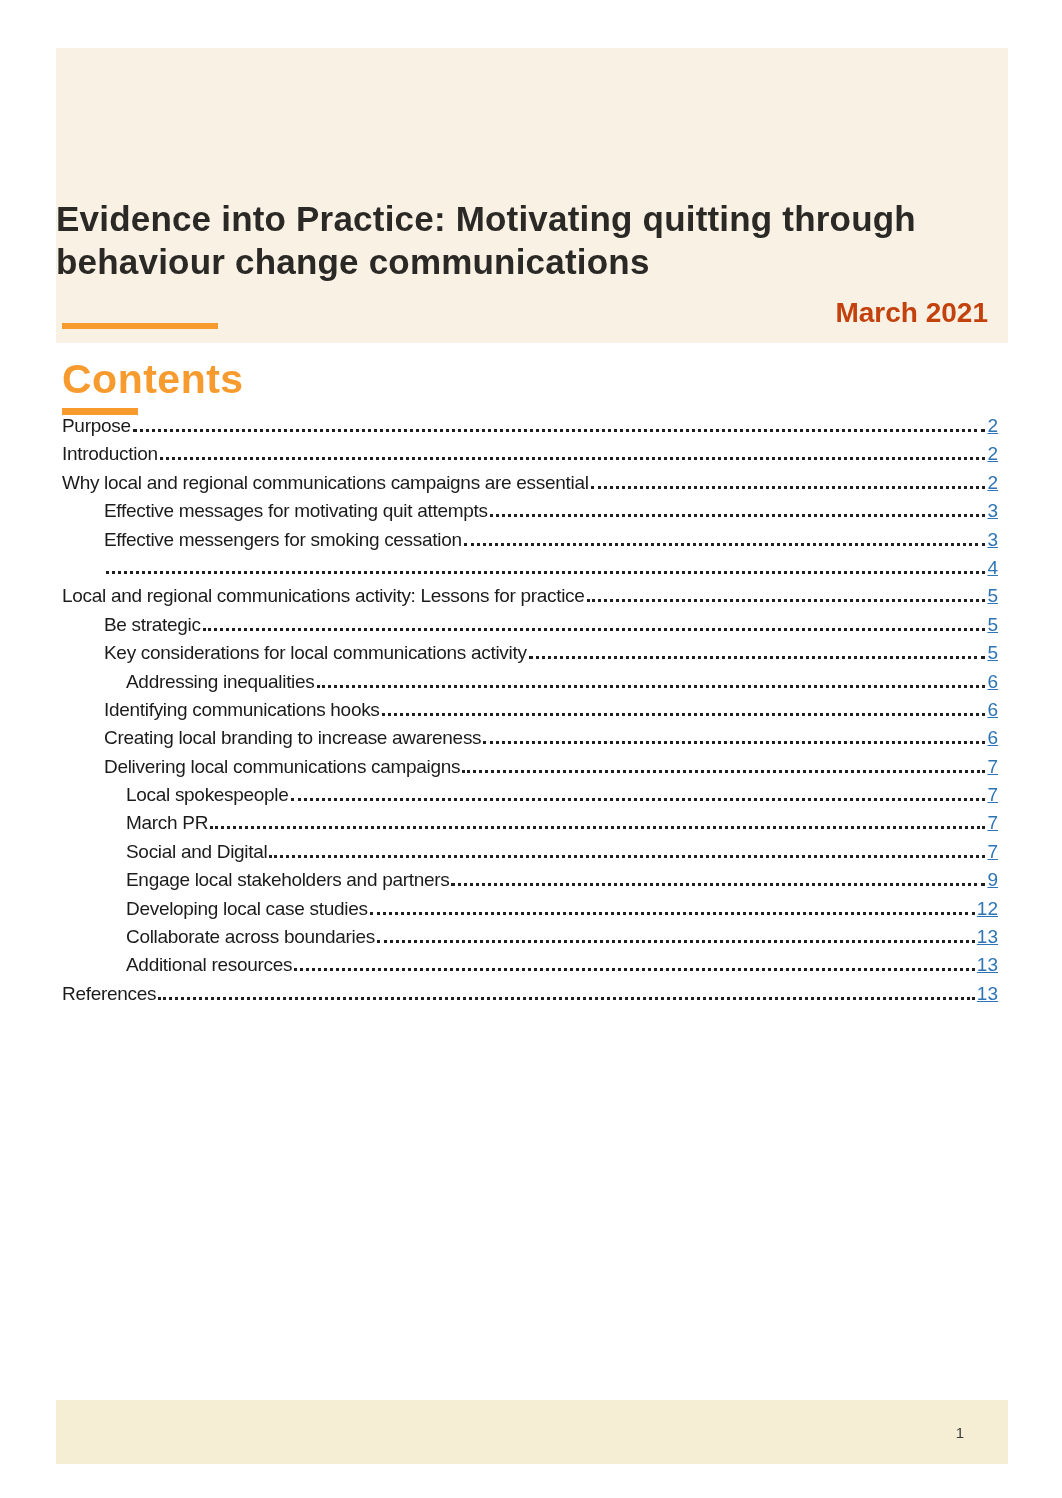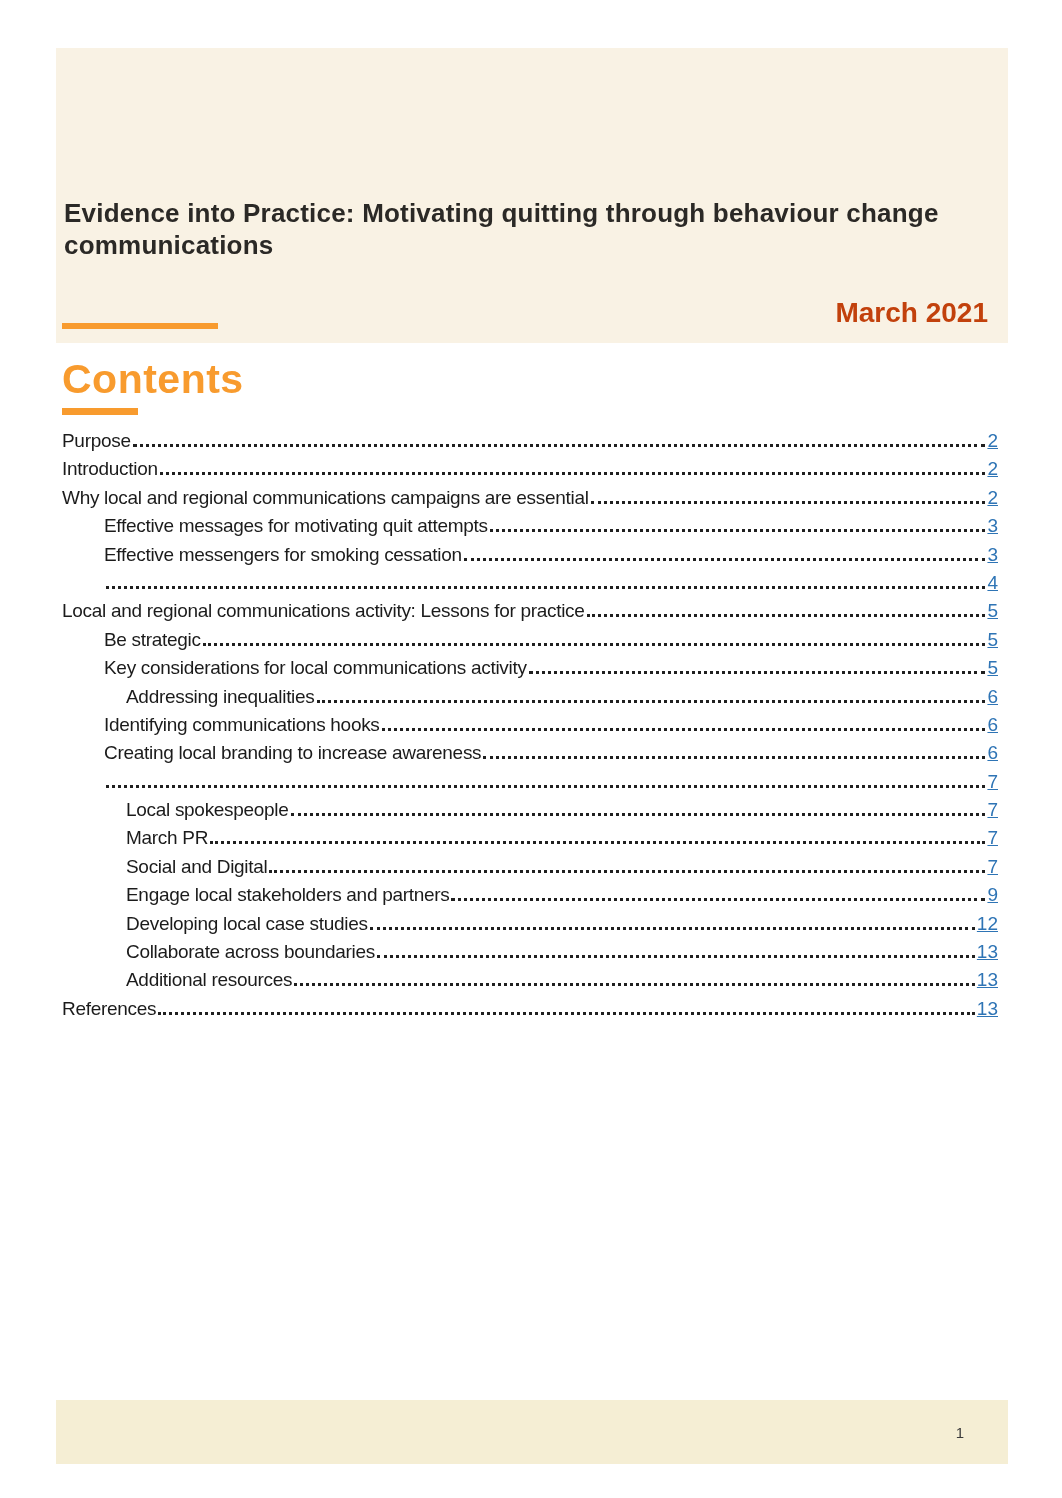--- a/index.html
+++ b/index.html
@@ -9,32 +9,32 @@
 
   
   .header-block { position: absolute; left: 56px; top: 48px; width: 952px; height: 295px;
     background: #f9f2e4; }
   .logo { position: absolute; top: 22px; right: 16px; text-align: right; color: #262421; }
   .logo-word { font-size: 96px; font-weight: 700; line-height: 0.92; letter-spacing: -3px;
     color: #262421; }
   .logo-dot { color: #f89b2e; }
   .logo-tagline { font-size: 16.5px; font-weight: 700; letter-spacing: -0.4px; margin-top: 2px;
     color: #262421; }
-  .doc-title { position: absolute; left: 8px; top: 150px; width: 930px;
-    font-size: 26px; line-height: 1.22; font-weight: 700; letter-spacing: 0.2px; color: #2b2926; }
+  .doc-title { position: absolute; left: 0; top: 150px; width: 930px;
+    font-size: 35px; line-height: 1.22; font-weight: 700; letter-spacing: 0.2px; color: #2b2926; }
   .doc-date { position: absolute; right: 20px; top: 249px; font-size: 28px; font-weight: 700;
     color: #c2410c; }
   .title-rule { position: absolute; left: 6px; bottom: 14px; width: 156px; height: 6px;
     background: #f89b2e; }
 
   
   .content { position: absolute; left: 62px; top: 356px; width: 936px; }
   .contents-heading { font-size: 41px; font-weight: 700; letter-spacing: 0.5px; color: #f89b2e; }
   .contents-rule { width: 76px; height: 7px; background: #f89b2e; margin-top: 5px; }
-  .toc { margin-top: 15px; }
+  .toc { }
   .toc-row { display: flex; align-items: baseline; height: 28.4px; font-size: 19px;
     color: #1b1b1b; }
   .toc-row.level-1 { padding-left: 42px; }
   .toc-row.level-2 { padding-left: 64px; }
   .toc-label { white-space: nowrap; letter-spacing: -0.3px; }
   .toc-leader { flex: 1; height: 1px; border-bottom: 3px dotted #1f1f1f; margin: 0 2px; }
   .toc-page { color: #2e74b5; text-decoration: underline; white-space: nowrap; }
 
   
   .footer-band { position: absolute; left: 56px; top: 1400px; width: 952px; height: 64px;
@@ -122,20 +122,21 @@
     <a href="#" class="toc-page">6</a>
   </div>
 
   <div class="toc-row level-1">
     <span class="toc-label">Creating local branding to increase awareness</span>
     <span class="toc-leader"></span>
     <a href="#" class="toc-page">6</a>
   </div>
 
   <div class="toc-row level-1">
+    <span class="toc-label">Delivering local communications campaigns</span>
     <span class="toc-leader"></span>
     <a href="#" class="toc-page">7</a>
   </div>
 
   <div class="toc-row level-2">
     <span class="toc-label">Local spokespeople</span>
     <span class="toc-leader"></span>
     <a href="#" class="toc-page">7</a>
   </div>
 

